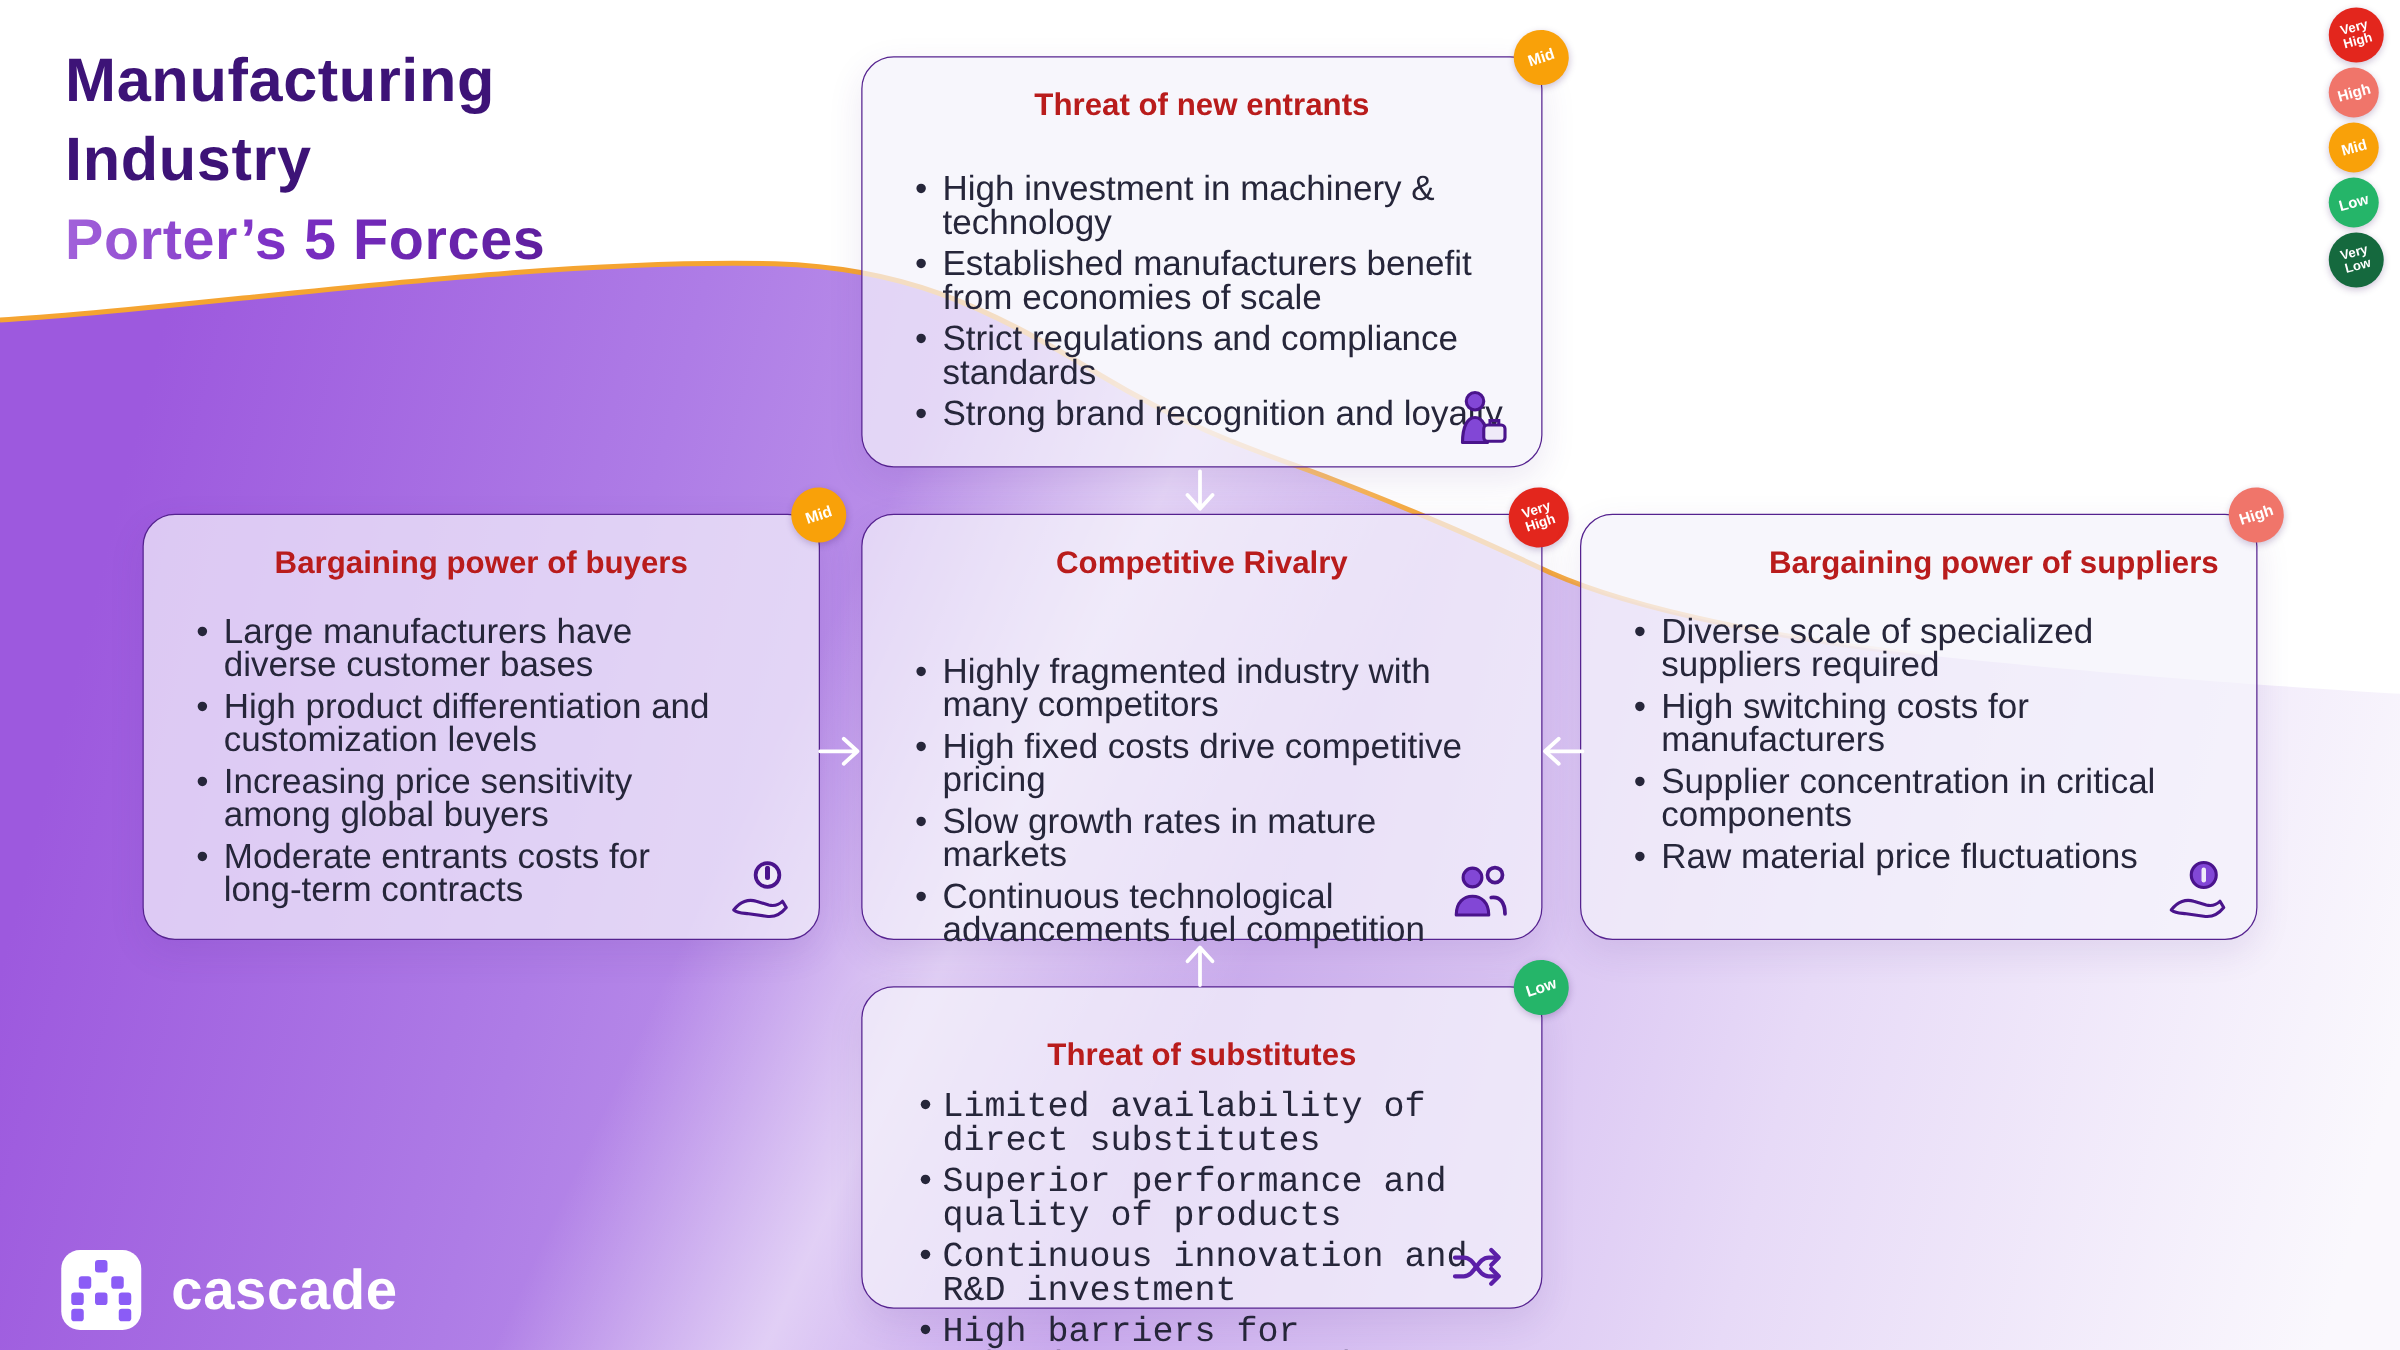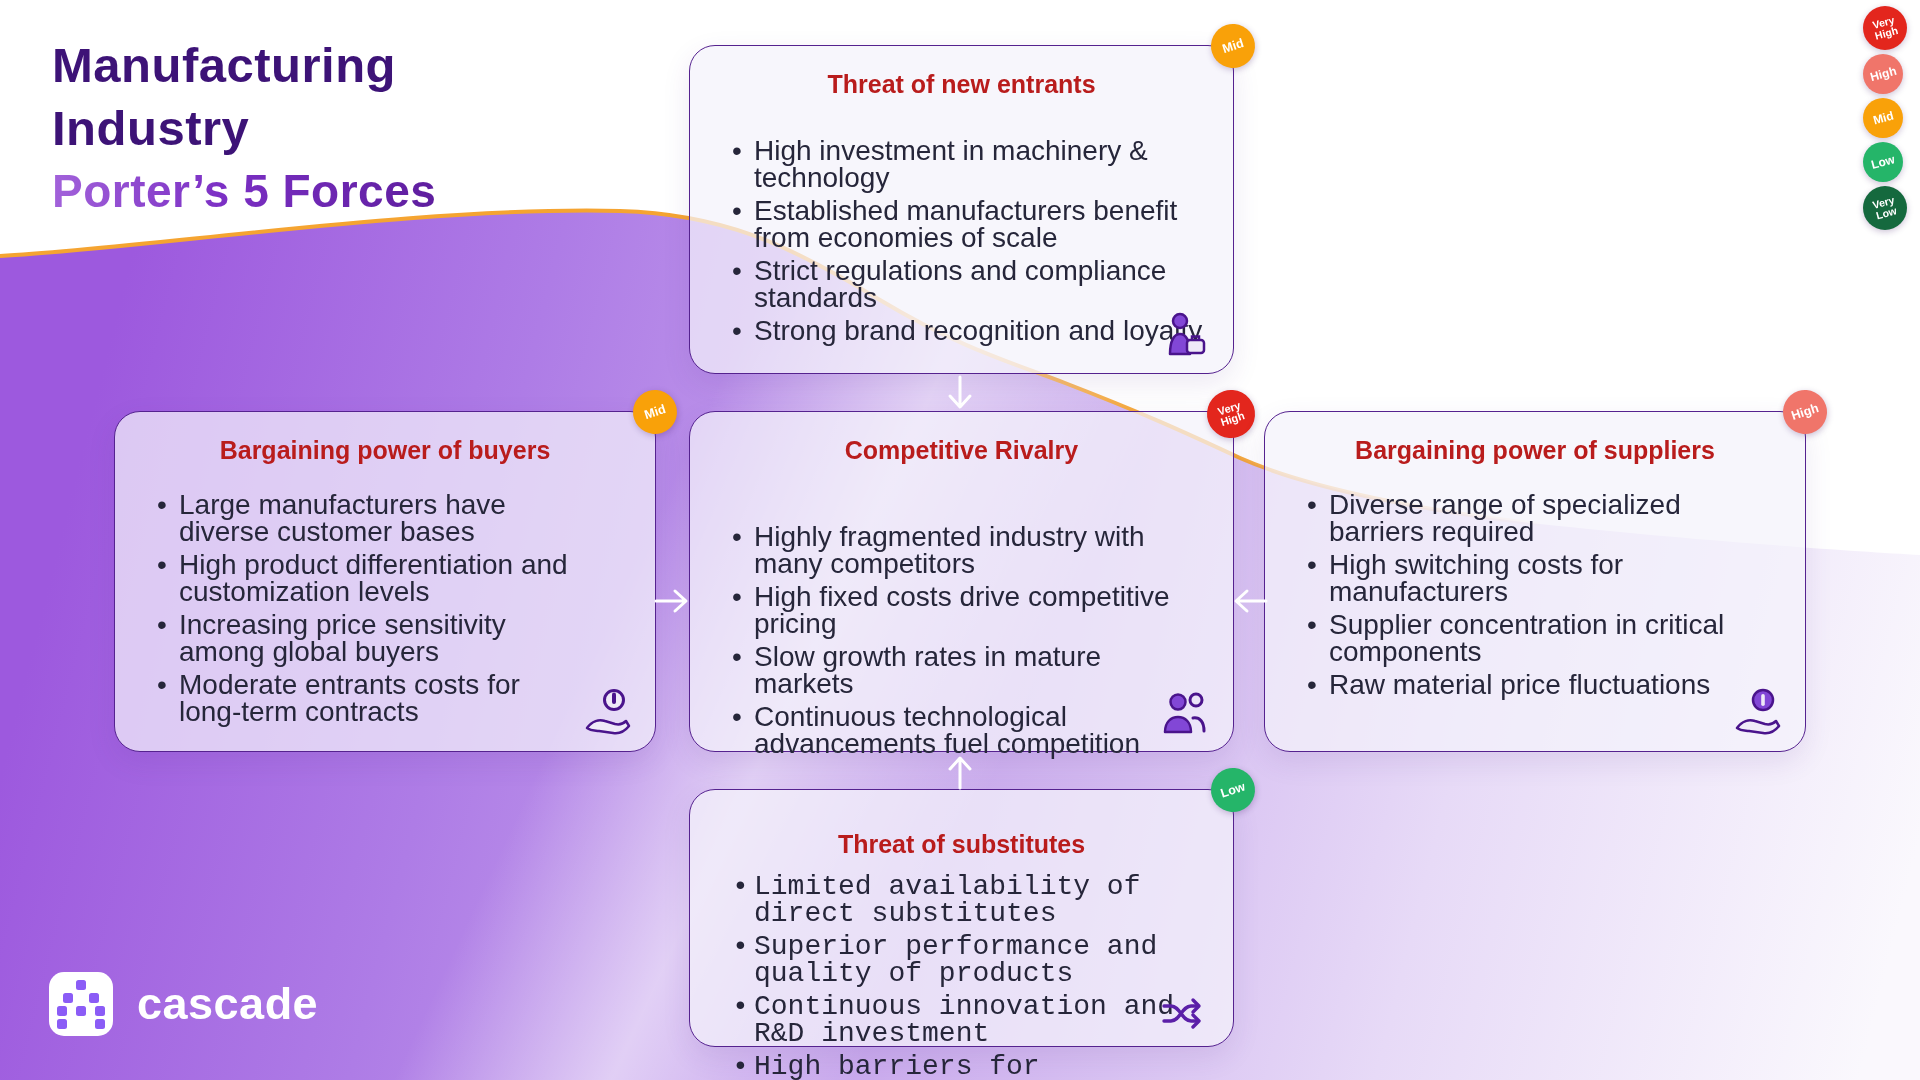--- a/index.html
+++ b/index.html
@@ -33,21 +33,21 @@
 
   #card-entrants{left:689px;top:45px;width:545px;height:329px;}
   #card-entrants h3{margin-bottom:38px;}
   #card-buyers{left:114px;top:411px;width:542px;height:341px;}
   #card-buyers h3{margin-bottom:26px;}
   #card-buyers li{padding-right:40px;}
   #card-rivalry{left:689px;top:411px;width:545px;height:341px;}
   #card-rivalry h3{margin-bottom:58px;}
   #card-rivalry li{padding-right:14px;}
   #card-suppliers{left:1264px;top:411px;width:542px;height:341px;}
-  #card-suppliers h3{margin-bottom:26px;}
+  #card-suppliers h3{margin-bottom:26px;text-align:right;}
   #card-suppliers li{padding-right:4px;}
   #card-substitutes{left:689px;top:789px;width:545px;height:258px;padding-top:40px;}
   #card-substitutes h3{margin-bottom:14px;}
   #card-substitutes li{padding-right:10px;font-family:Liberation Mono, monospace;}
 
   
   .badge{position:absolute;top:-22px;right:-22px;width:44px;height:44px;border-radius:50%;
          display:flex;align-items:center;justify-content:center;text-align:center;
          color:#fff;font-weight:700;font-size:12.5px;line-height:12.5px;
          transform:rotate(-18deg);box-shadow:0 2px 6px rgba(60,20,100,.25);}
@@ -60,21 +60,21 @@
   .legend .badge{font-size:12px;line-height:12px;}
   .legend .badge.two{font-size:10.5px;line-height:11px;}
 
   
   .arrow{position:absolute;}
 
   
   .card-icon{position:absolute;right:22px;bottom:12px;width:52px;height:52px;}
 
   
-  .brand{position:absolute;left:49px;top:972px;display:flex;align-items:center;gap:24px;}
+  .brand{position:absolute;left:49px;top:1000px;display:flex;align-items:center;gap:24px;}
   .brand-mark{position:relative;width:64px;height:64px;background:#fff;border-radius:15px;}
   .brand-mark i{position:absolute;width:10px;height:10px;border-radius:2.5px;background:#8B5CF6;}
   .brand-name{font-size:45px;font-weight:700;color:#ffffff;letter-spacing:.5px;}
 </style>
 </head>
 <body>
 
 <div class="stage">
 
   <svg class="bg-svg" width="1920" height="1080" viewBox="0 0 1920 1080">
@@ -173,21 +173,21 @@
       <path d="M6 45 c0 -10 6 -15 13 -15 c7 0 13 5 13 15 z" fill="#8247D6" stroke="#4A148C" stroke-width="2.5" stroke-linejoin="round"></path>
       <circle cx="37" cy="13" r="6" fill="none" stroke="#4A148C" stroke-width="3"></circle>
       <path d="M34 31 c7 -1 11 4 11 13" fill="none" stroke="#4A148C" stroke-width="3" stroke-linecap="round"></path>
     </svg>
   </div>
 
   <div class="card" id="card-suppliers">
     <div class="badge" style="background-color: rgb(240, 117, 106);">High</div>
     <h3>Bargaining power of suppliers</h3>
     <ul>
-      <li>Diverse range of specialized barriers required</li>
+      <li>Diverse scale of specialized suppliers required</li>
       <li>High switching costs for manufacturers</li>
       <li>Supplier concentration in critical components</li>
       <li>Raw material price fluctuations</li>
     </ul>
     <svg class="card-icon" viewBox="0 0 52 52">
       <circle cx="32" cy="13" r="10" fill="#8247D6" stroke="#4A148C" stroke-width="2.5"></circle>
       <rect x="30.2" y="7" width="3.6" height="12" rx="1.8" fill="#EFEAF8"></rect>
       <path d="M6 41 c5 -7 12 -9 18 -7 l10 3 c4 1 8 0 11 -3 l3 5 c-4 5 -10 8 -16 7 l-14 -2 c-4 -.6 -8 0 -12 -3 z" fill="#EFEAF8" stroke="#4A148C" stroke-width="2.5" stroke-linejoin="round"></path>
     </svg>
   </div>

